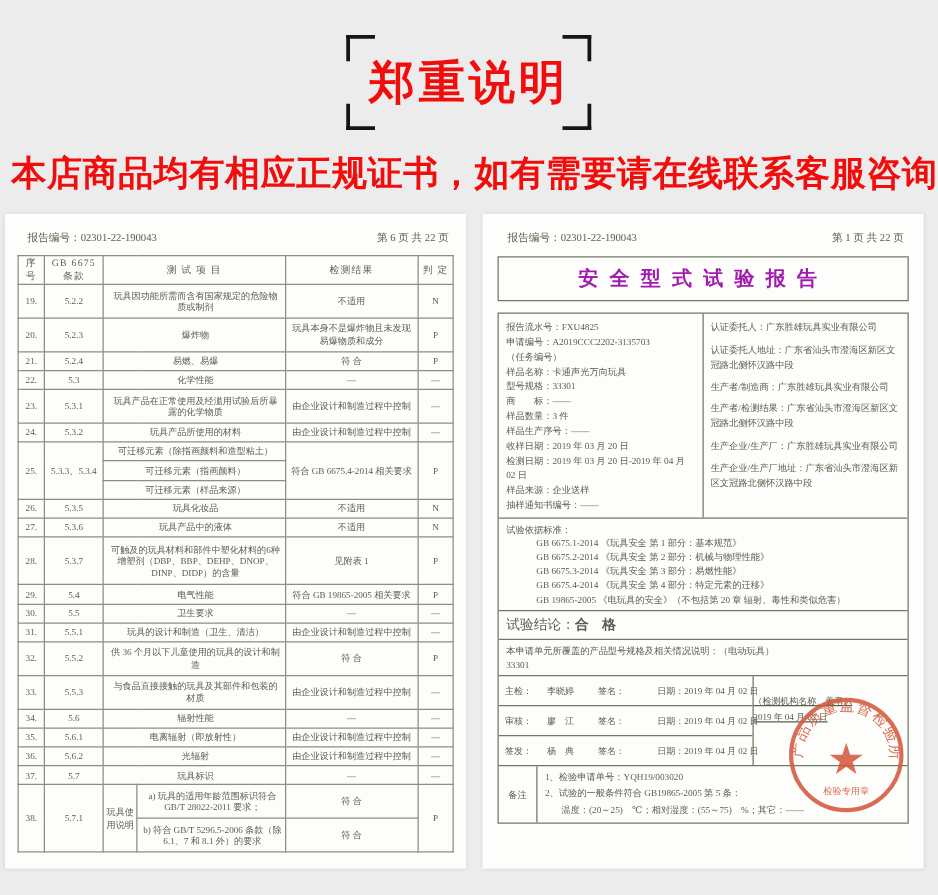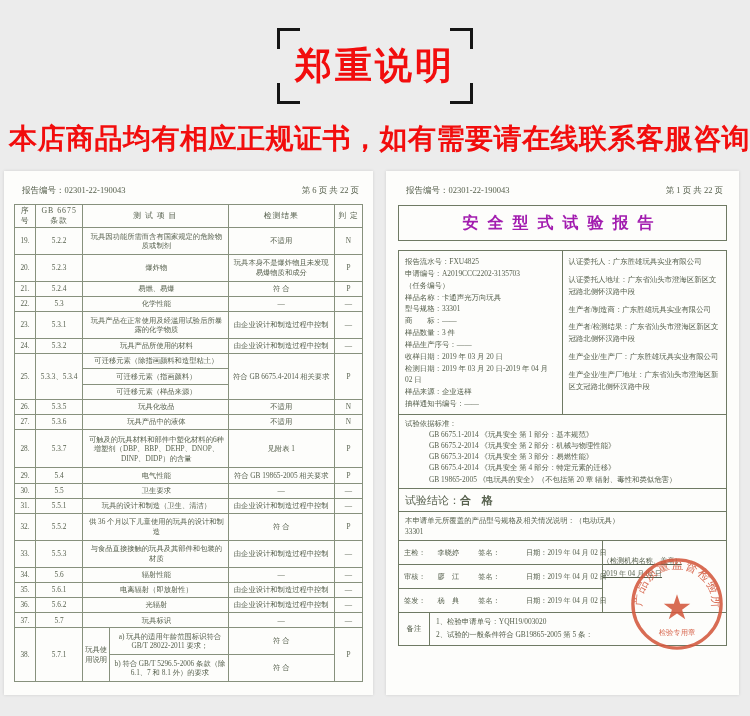--- a/index.html
+++ b/index.html
@@ -347,17 +347,18 @@
             <path d="M50 40 l3.2 9.8 10.3 0 -8.3 6 3.2 9.8 -8.4 -6 -8.4 6 3.2 -9.8 -8.3 -6 10.3 0 z" fill="#d4593e"></path>
             <text x="50" y="82" font-size="7.5" fill="#d4593e" text-anchor="middle" id="stamp-sub">检验专用章</text>
           </svg>
         </div>
       </div>
       <div class="remarks">
         <div class="remark-label">备注</div>
         <div class="remark-body" id="remark-body">
             <div>1、检验申请单号：YQH19/003020</div>
             <div>2、试验的一般条件符合 GB19865-2005 第 5 条：</div>
+            <div class="cond">温度：(20～25)　℃；相对湿度：(55～75)　%；其它：——</div>
           </div>
       </div>
     </div>
   </div>
 </div>
 
 </body></html>

